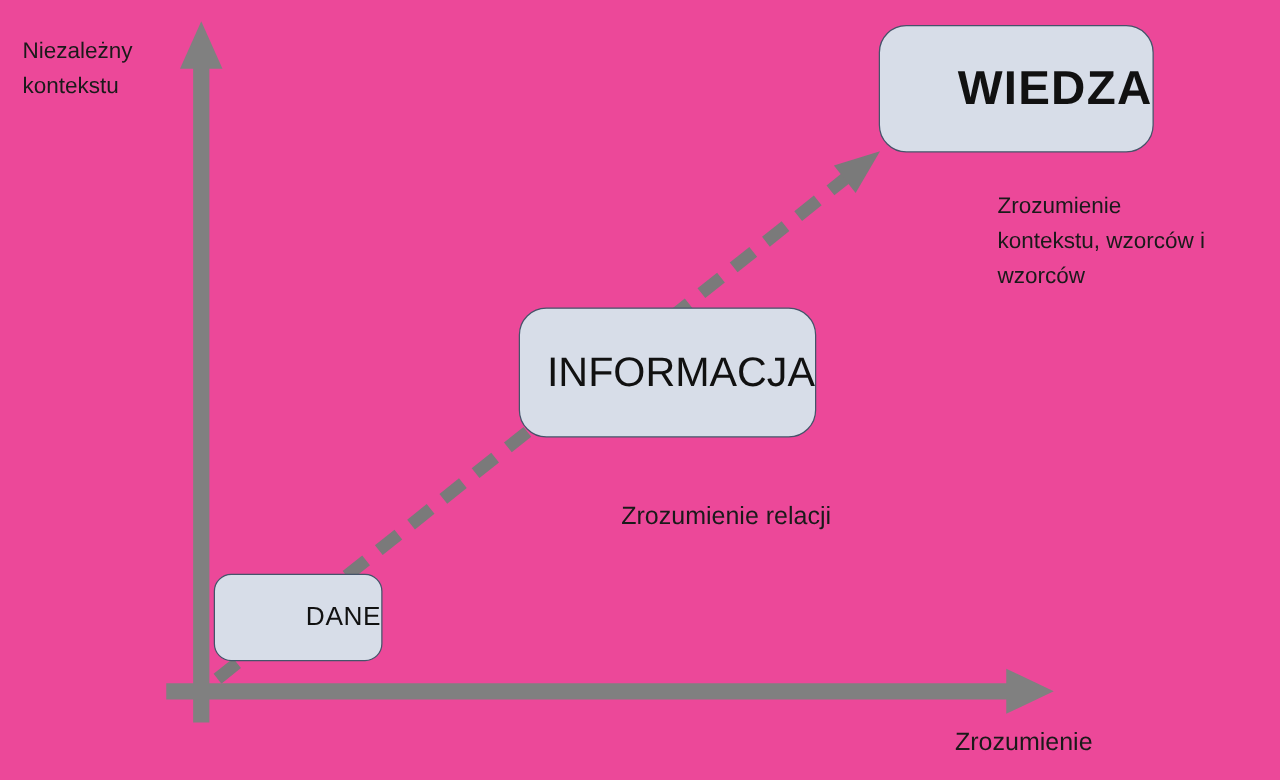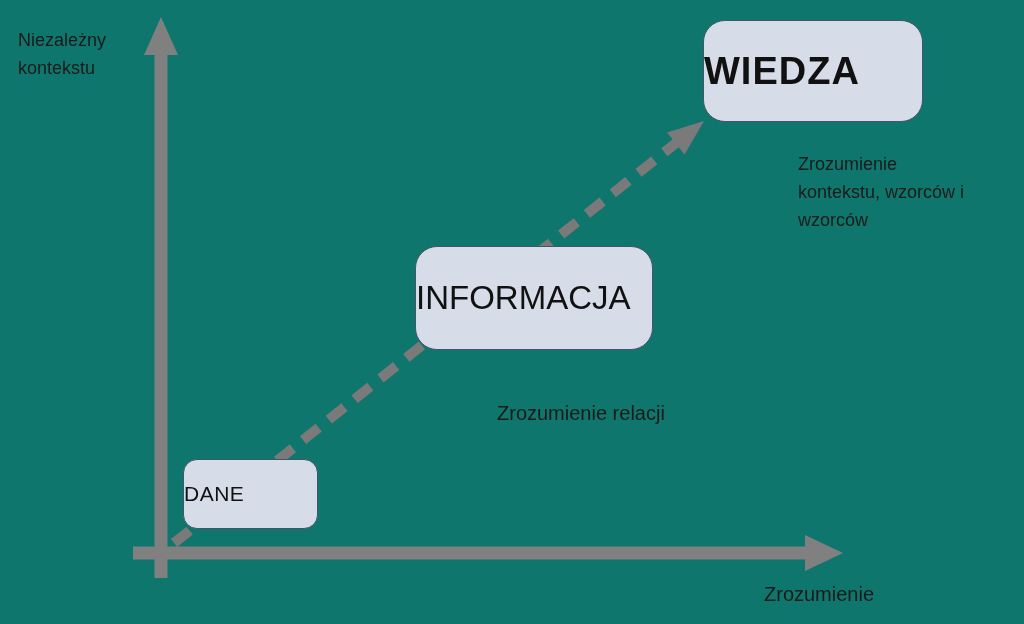--- a/index.html
+++ b/index.html
@@ -6,40 +6,40 @@
     margin: 0;
     padding: 0;
     background: #ffffff;
     font-family: "Liberation Sans", sans-serif;
     color: #1a1a1a;
   }
   .canvas {
     position: relative;
     width: 1024px;
     height: 624px;
-    background: #0f766e;
+    background: #ec4899;
     overflow: hidden;
   }
   .layer-svg {
     position: absolute;
     left: 0;
     top: 0;
   }
   .node {
     position: absolute;
     background: #d7dde8;
     border: 1.5px solid #44546a;
     display: flex;
     align-items: center;
-    justify-content: flex-start;
+    justify-content: flex-end;
     box-sizing: border-box;
     color: #111111;
   }
   .node-dane {
-    left: 183px; top: 459px;
+    left: 171px; top: 459px;
     width: 135px; height: 70px;
     border-radius: 14px;
     font-size: 21px;
     letter-spacing: 0.5px;
   }
   .node-informacja {
     left: 370px; top: 246px;
     width: 238px; height: 104px;
     border-radius: 22px;
     font-size: 33px;

